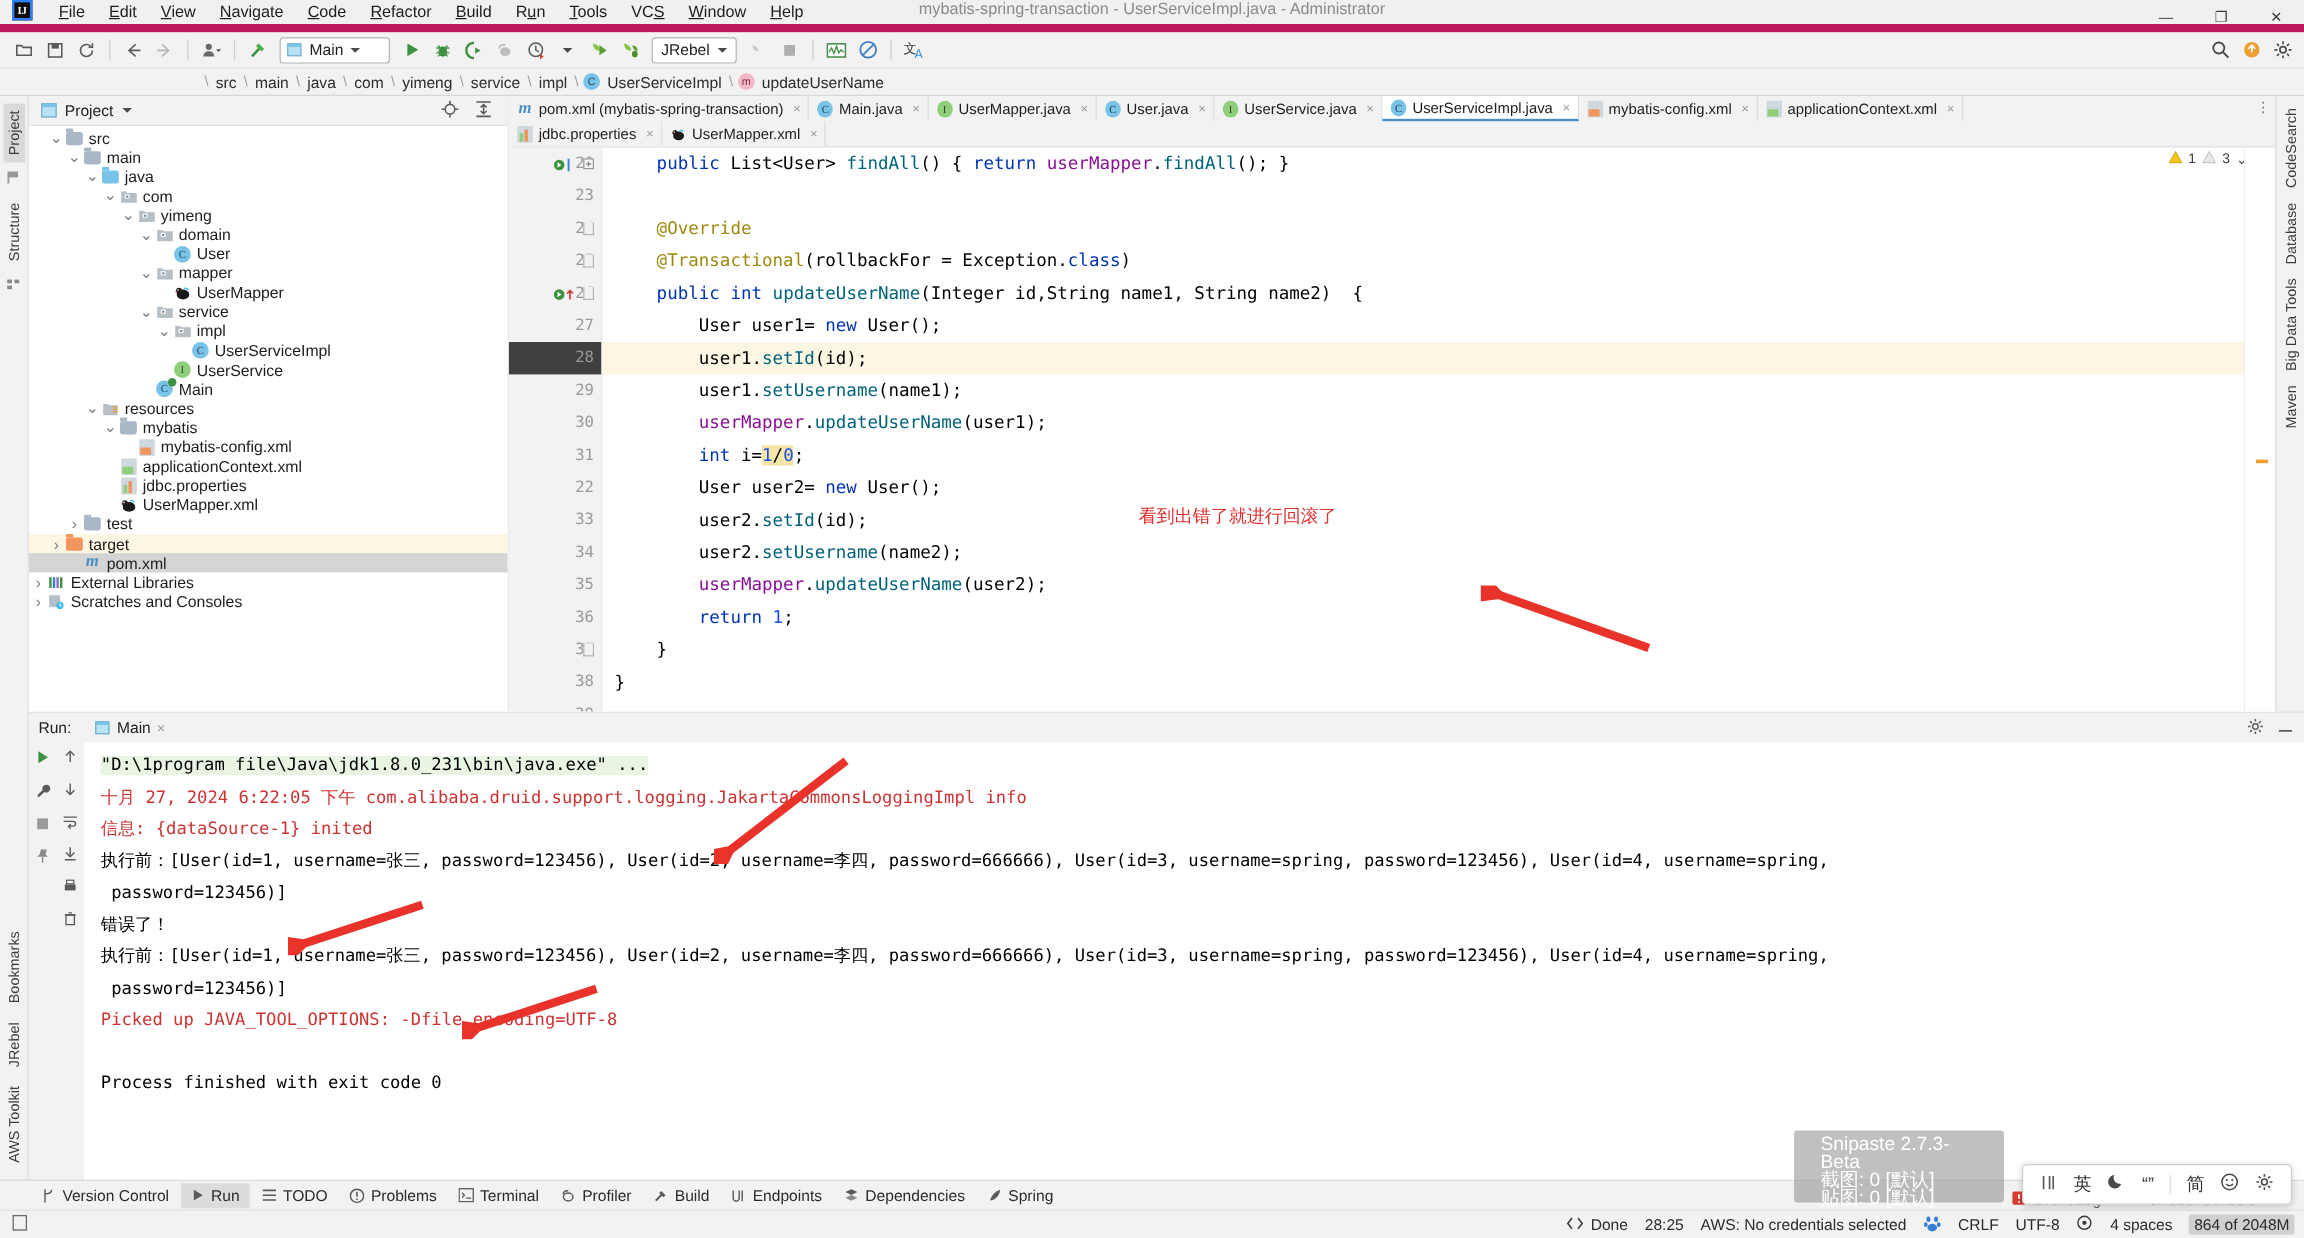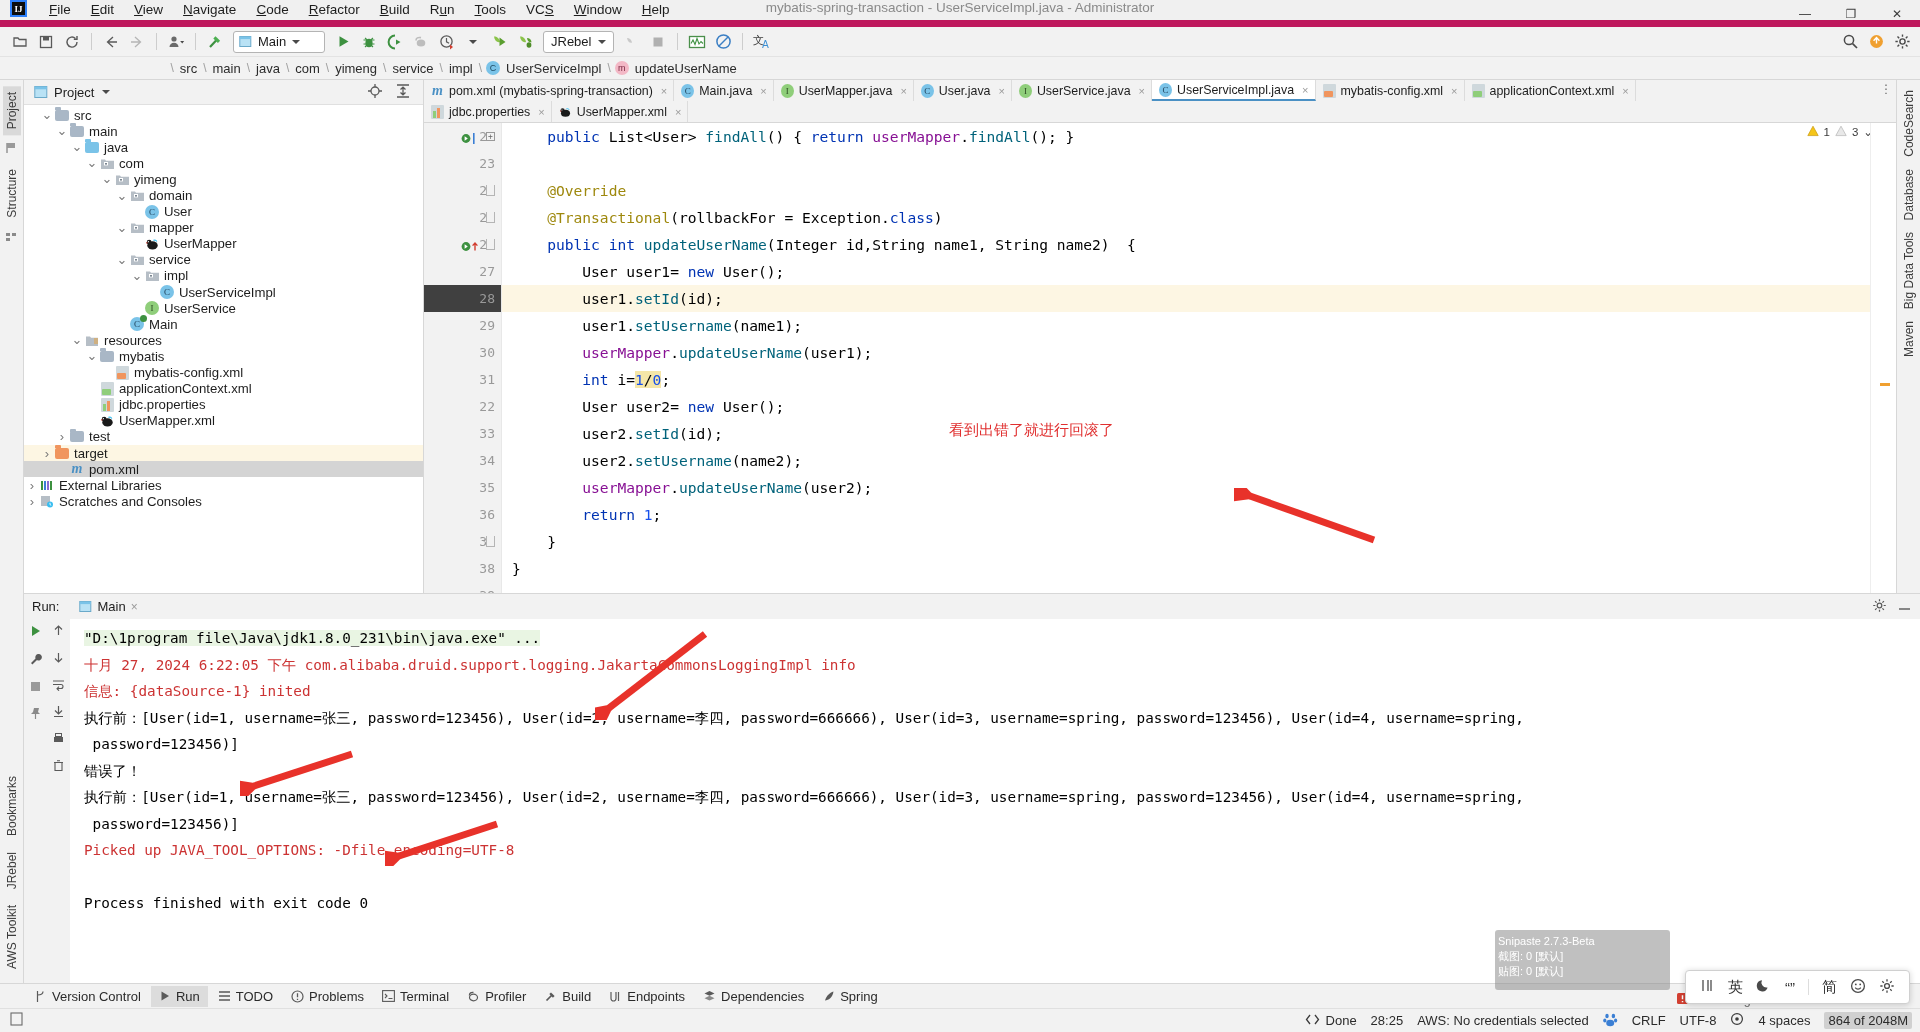--- a/index.html
+++ b/index.html
@@ -197,23 +197,23 @@
   .rrail { width: 24px; flex: 0 0 24px; background:#f2f2f2; border-left:1px solid #d7d7d7; display:flex; flex-direction:column; align-items:center; padding-top:4px;}
 
   
   .ime {
     position: absolute; right: 10px; bottom: 28px; height: 34px; background:#fff;
     border:1px solid #d0d0d0; border-radius:4px; display:flex; align-items:center; gap:13px;
     padding: 0 14px; box-shadow: 0 1px 6px rgba(0,0,0,.18); font-size:15px; color:#333; z-index: 50;
   }
   .ime .divider { width:1px;height:16px;background:#ddd;}
   .ghost {
-    position:absolute; right: 250px; bottom: 42px; width: 175px; height:60px;
-    background: rgba(140,140,140,.55); border-radius:3px; color:#fff; font-size:11px;
-    padding: 4px 3px; line-height: 15px; z-index: 40;
+    position:absolute; right: 250px; bottom: 30px; width: 175px; height:60px;
+    background: rgba(140,140,140,.55); border-radius:3px; color:#fff; font-size:16px;
+    padding: 4px 22px; line-height: 15px; z-index: 40;
   }
   .eventlog {
     position:absolute; right: 40px; bottom: 24px; display:flex; gap:22px; align-items:center;
     font-size:12.5px; color:#6c6c6c; z-index:45;
   }
 
   .arrow { position: absolute; z-index: 30; }
 </style>
 </head>
 <body>

